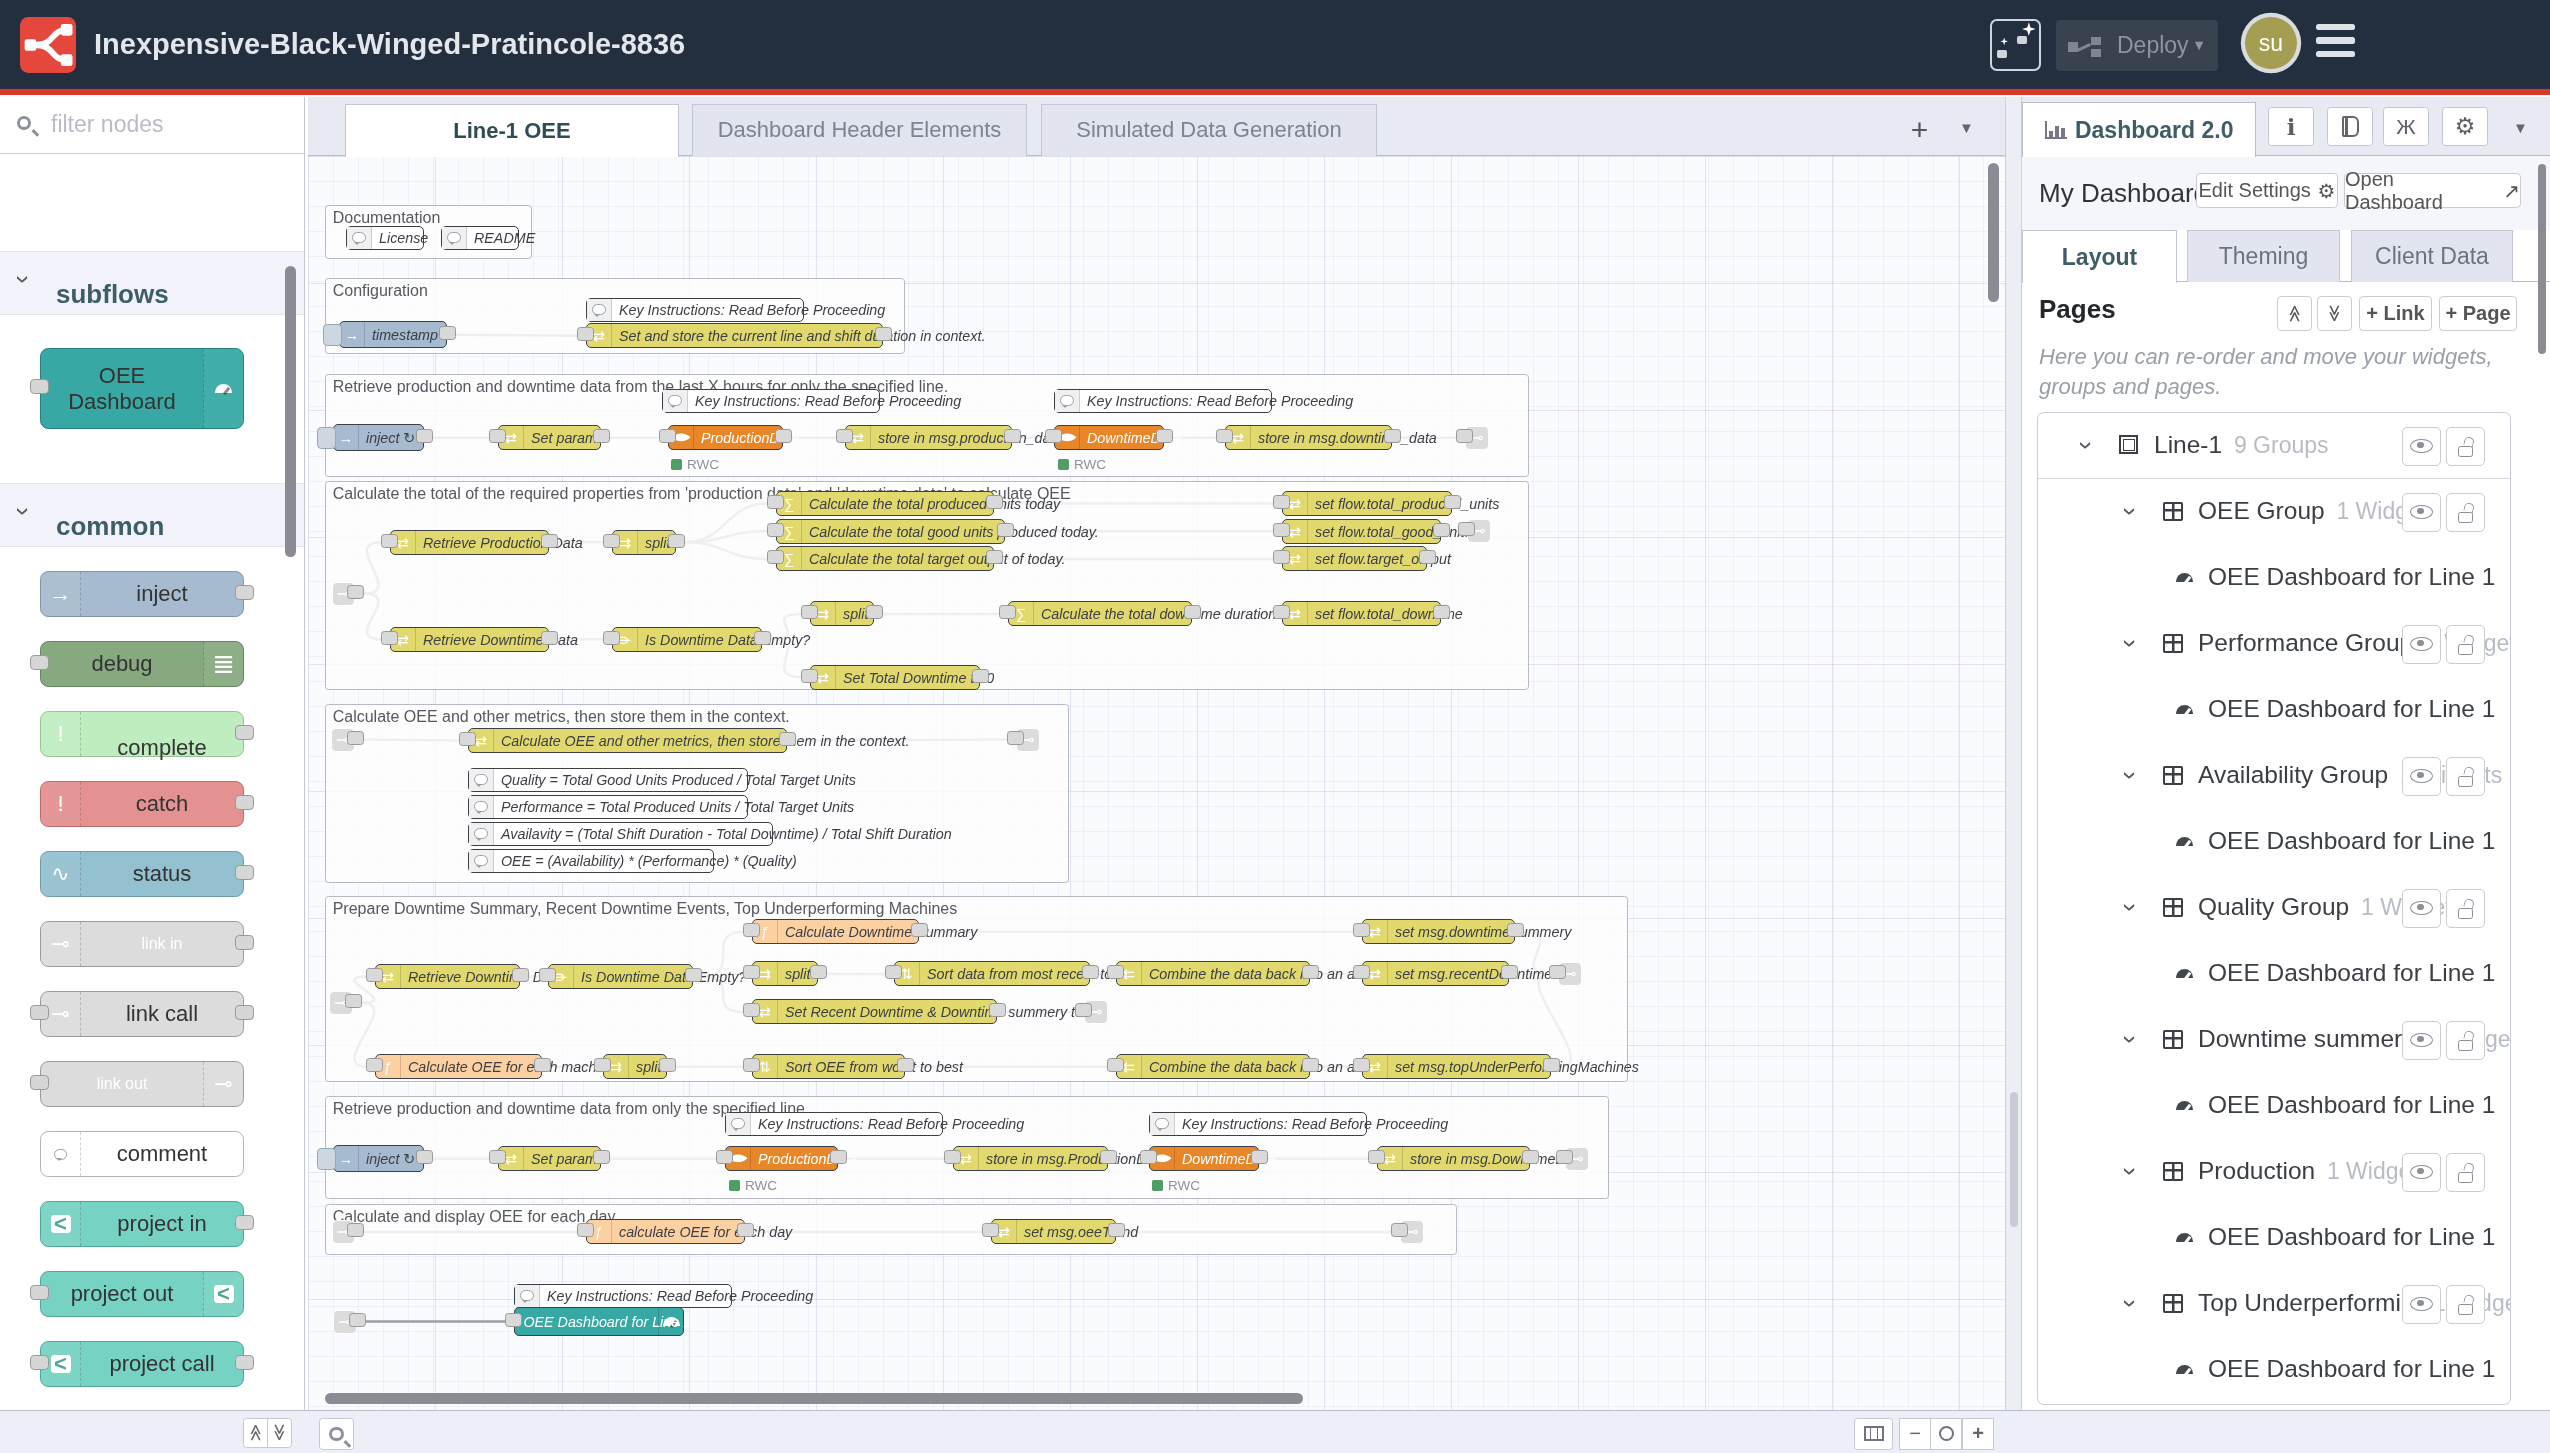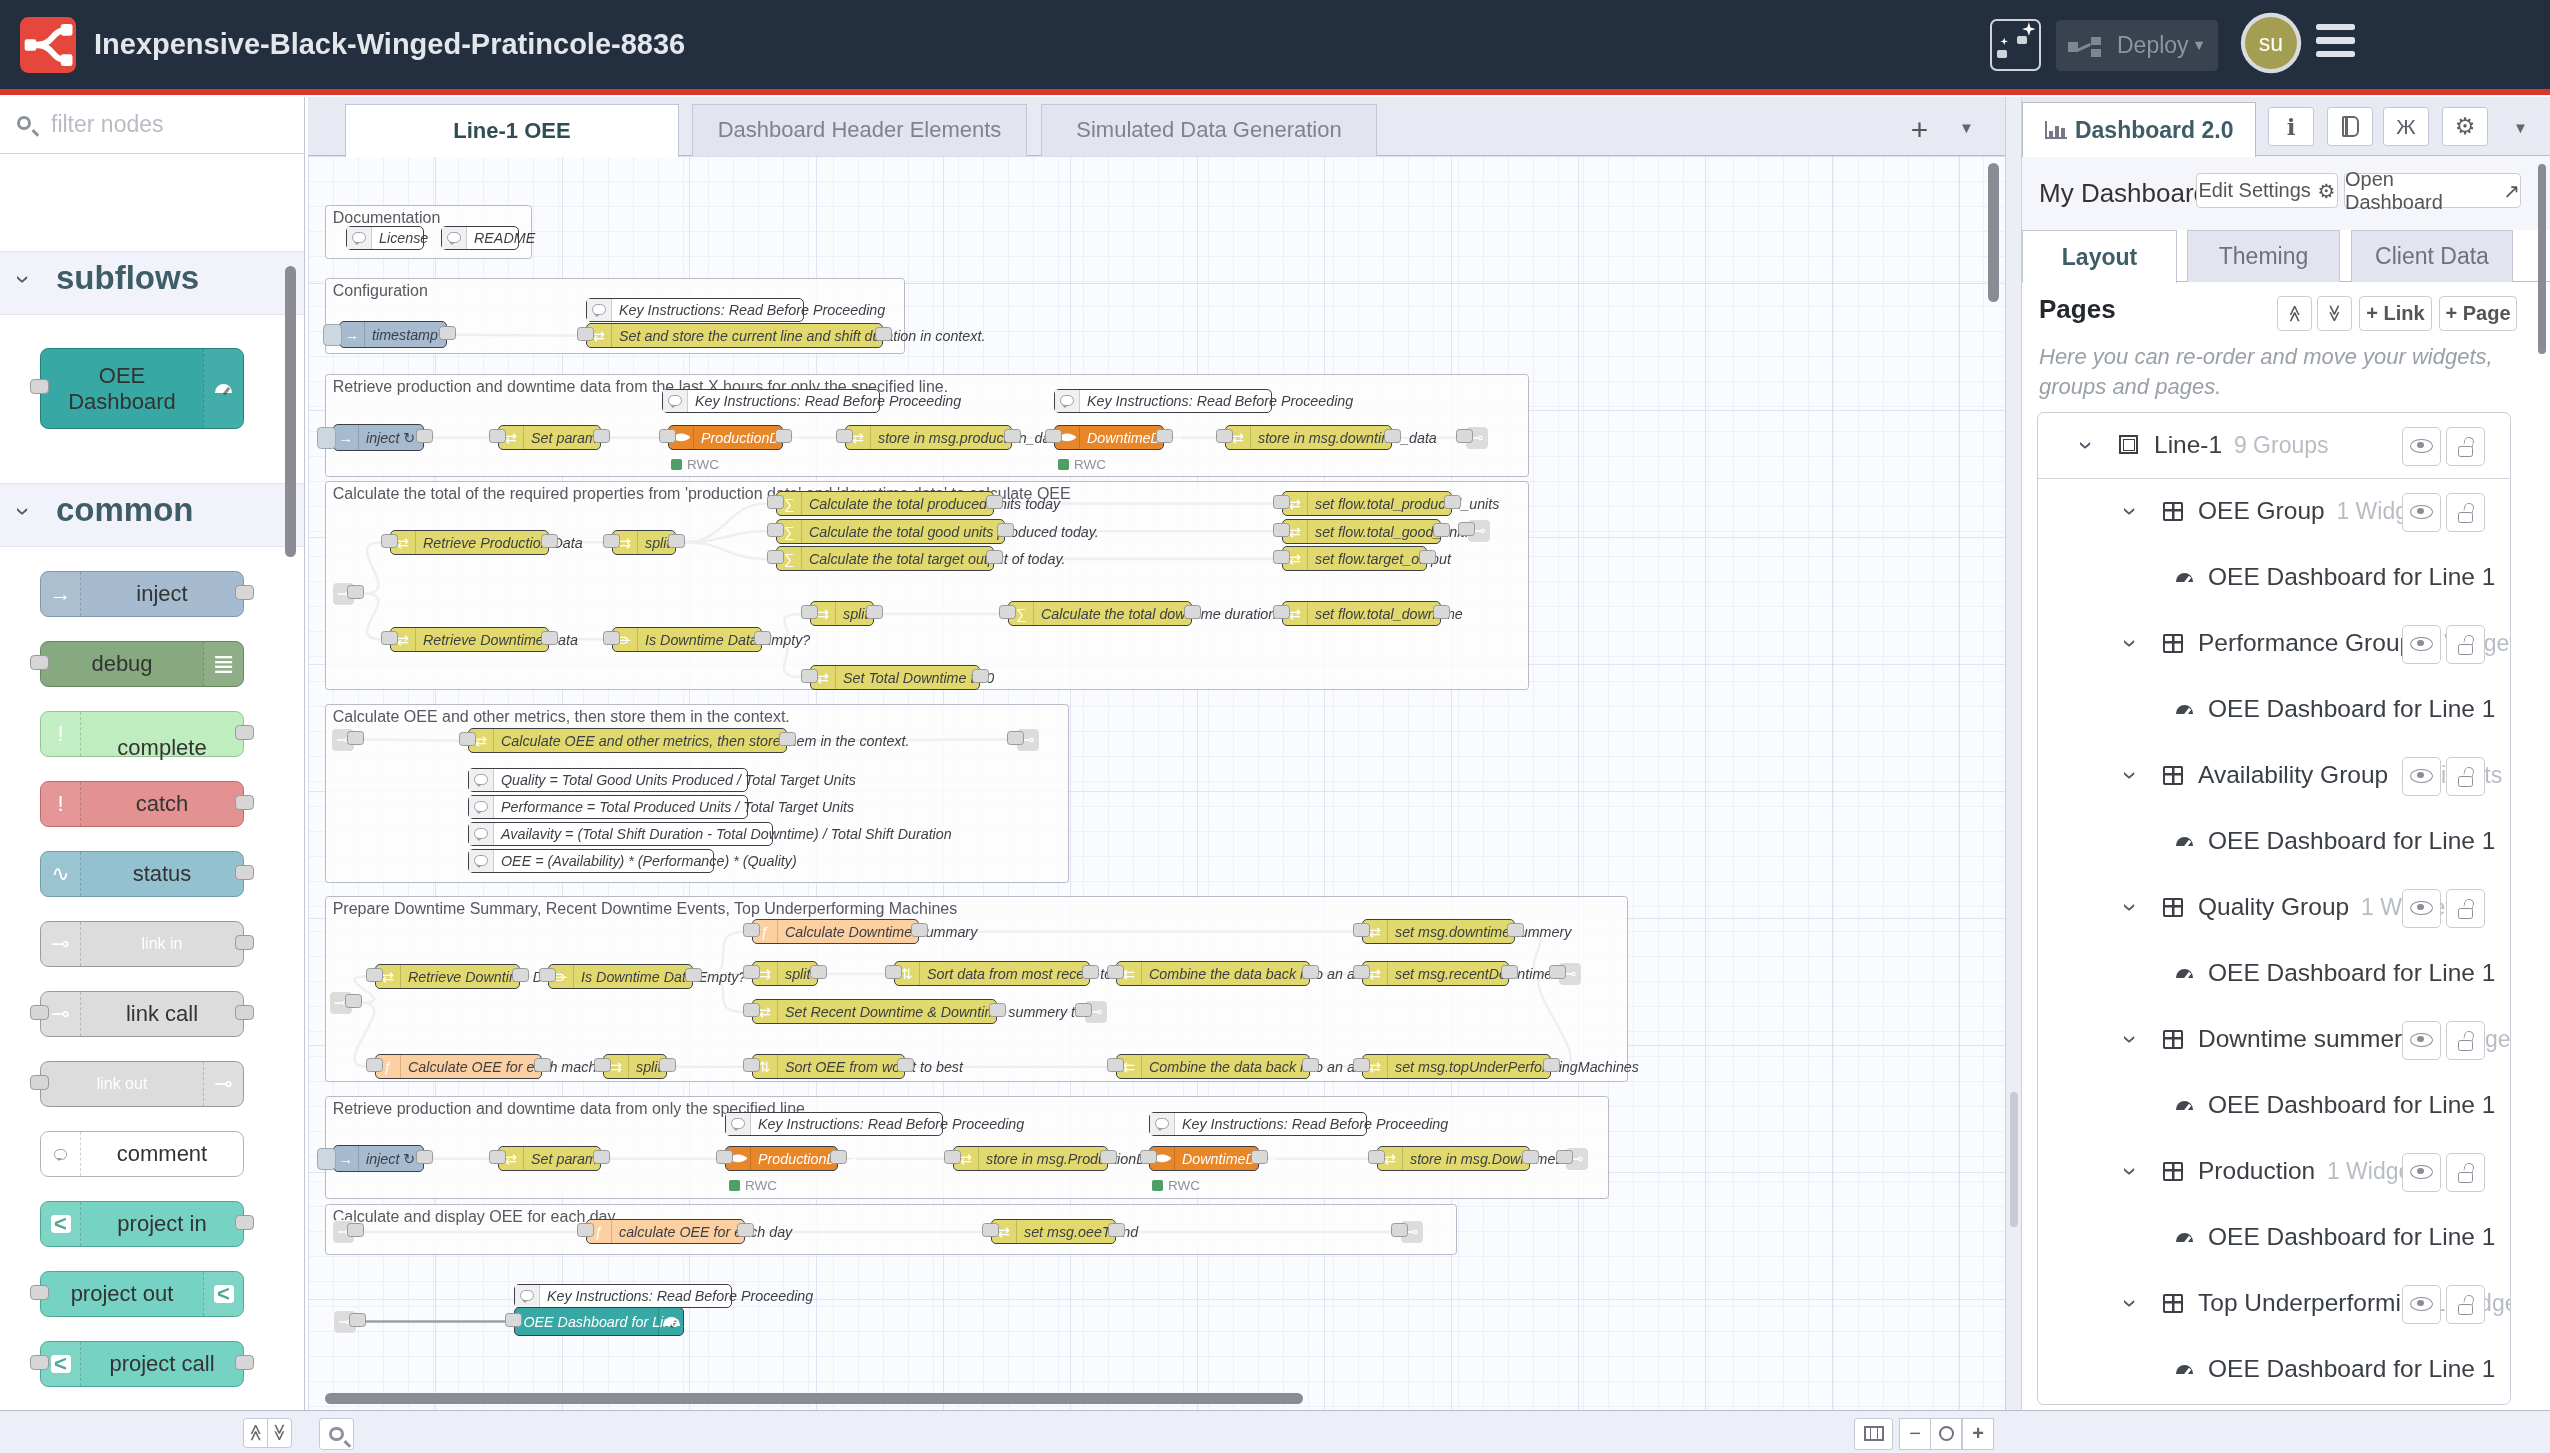--- a/index.html
+++ b/index.html
@@ -27,21 +27,21 @@
   
   #palette{position:absolute;left:0;top:97px;width:305px;height:1357px;background:#fff;border-right:1.7px solid #c2c5d2;overflow:hidden;}
   #pal-search{position:absolute;left:0;top:0;width:305px;height:57px;border-bottom:0.8px solid #cfd2dc;background:#fff;}
   #pal-search input{position:absolute;left:49px;top:8.4px;width:236px;height:39px;border:none;outline:none;font-size:23px;color:#555;
      font-family:"Liberation Sans","DejaVu Sans",sans-serif;}
   #pal-search input::placeholder{color:#b9bcc6;}
   .mag{position:absolute;width:14.3px;height:14.3px;border:3.4px solid #8d919c;border-radius:50%;}
   .mag::after{content:'';position:absolute;left:11px;top:11px;width:3.4px;height:8.4px;background:#8d919c;transform:rotate(-45deg);transform-origin:top center;}
   .pal-header{position:absolute;left:0;width:305px;height:64px;background:#f2f3fa;border-top:0.8px solid #e3e4ee;border-bottom:0.8px solid #e3e4ee;}
   .pal-header .chev{position:absolute;left:18.6px;top:15px;}
-  .pal-header .sec-label{position:absolute;left:56px;top:7px;font-size:33px;font-weight:bold;color:#3e5d66;}
+  .pal-header .sec-label{position:absolute;left:56px;top:27px;font-size:26px;font-weight:bold;color:#3e5d66;}
   .chev{display:inline-block;transform:rotate(90deg);font-size:25px;color:#556;line-height:25px;}
   .pitem{position:absolute;left:40px;width:204px;height:46px;border:1.7px solid;border-radius:8.4px;font-size:22px;color:#333;}
   .pitem .plabel{position:absolute;top:0;bottom:0;display:flex;align-items:center;justify-content:center;}
   .picon{position:absolute;top:0;bottom:0;width:40px;display:flex;align-items:center;justify-content:center;color:#fff;font-size:22px;}
   .picon.left{left:0;border-right:0.8px dashed rgba(0,0,0,.18);background:rgba(255,255,255,.06);}
   .picon.right{right:0;border-left:0.8px dashed rgba(0,0,0,.18);background:rgba(255,255,255,.06);}
   .pport{position:absolute;width:18.6px;height:15px;background:#d6d6d6;border:1.7px solid #999;border-radius:4.2px;top:50%;margin-top:-9.3px;}
   .pport.in{left:-11px;}.pport.out{right:-11px;}
   #pal-scrollbar{position:absolute;left:285px;top:169px;width:11px;height:291px;background:#8b8b96;border-radius:5.9px;}
 

